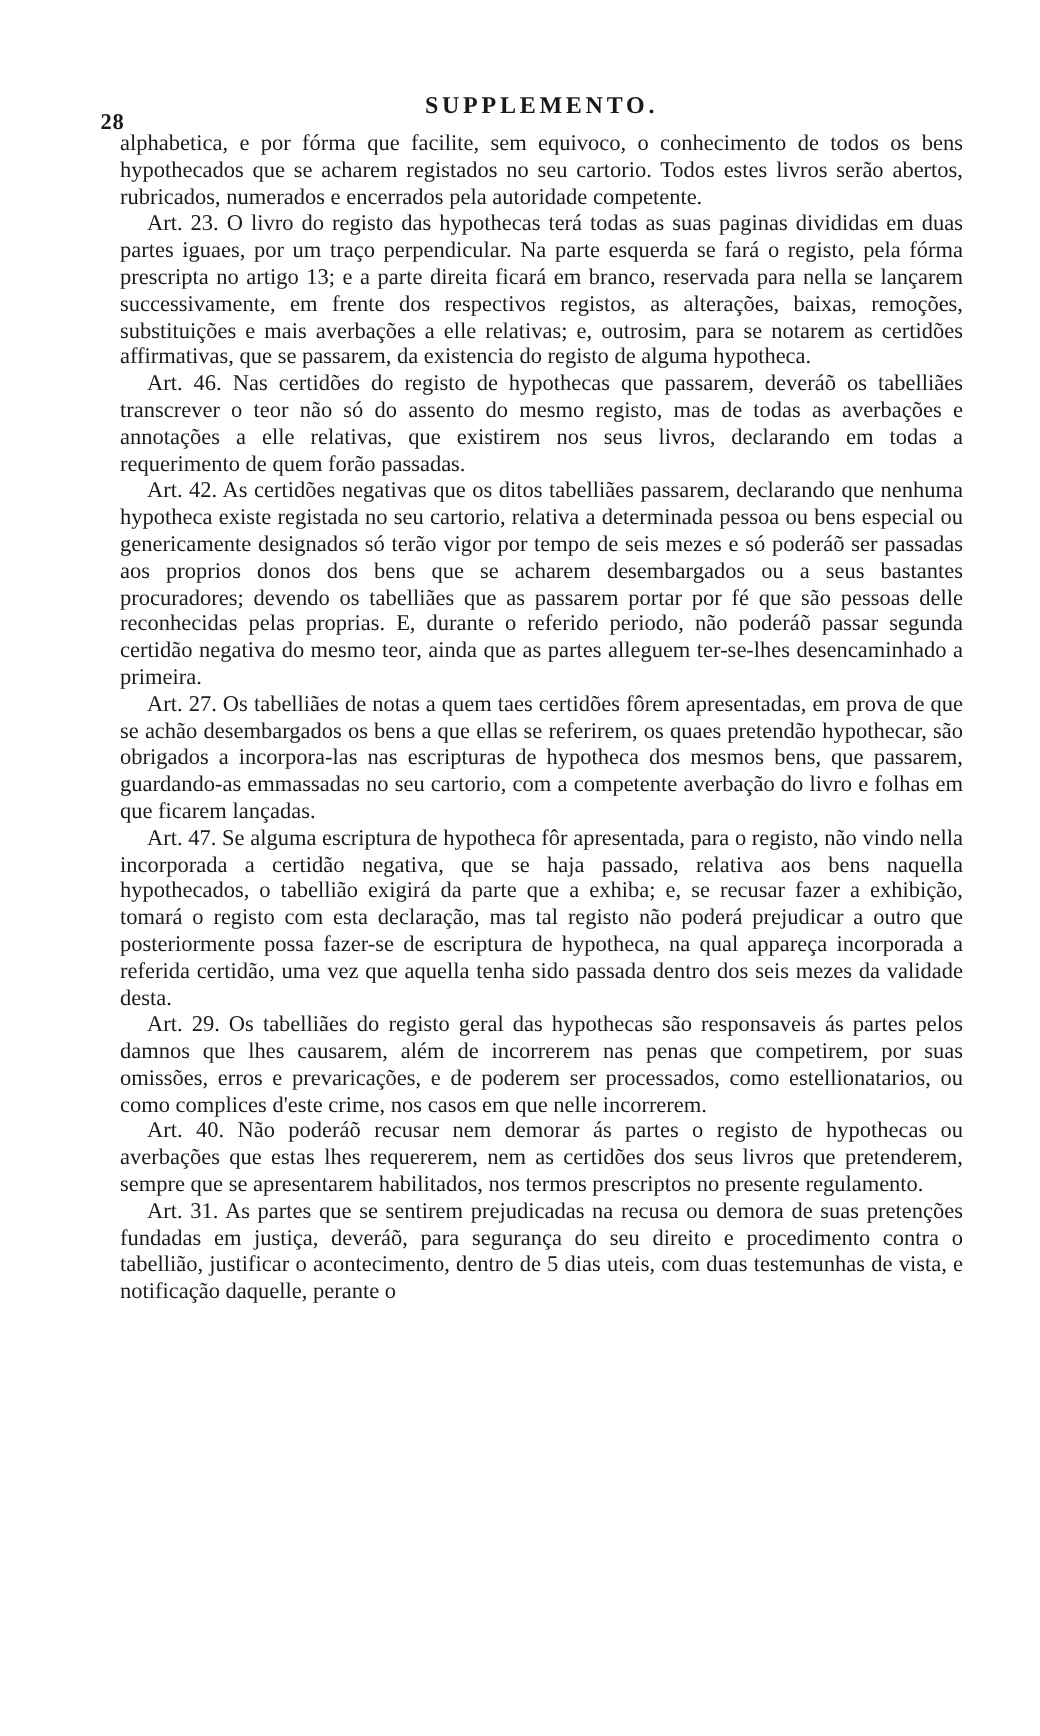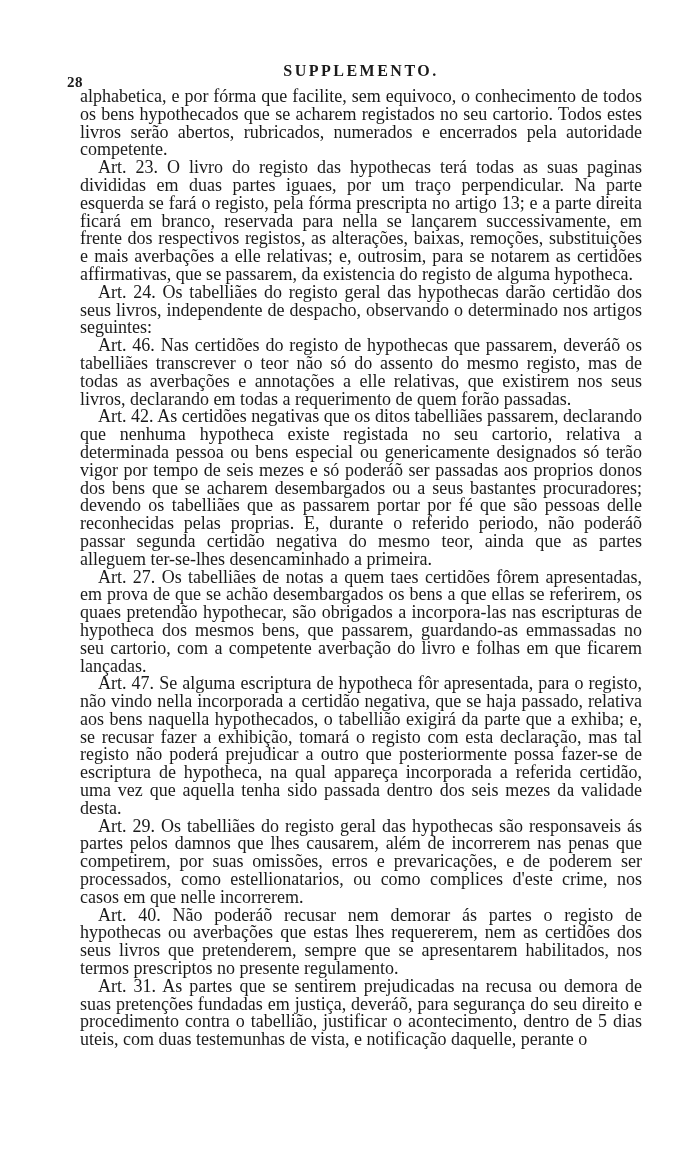--- a/index.html
+++ b/index.html
@@ -39,21 +39,21 @@
       left: 0;
       right: 0;
       top: 2px;
       text-align: center;
       font-size: 16px;
       font-weight: bold;
       letter-spacing: 2.5px;
       font-family: Liberation Serif, serif;
     }
     .body-text {
-      font-size: 18px;
+      font-size: 15px;
       line-height: 17.8px;
       text-align: justify;
       hyphens: none;
     }
     .para {
       margin: 0;
       text-indent: 0;
     }
     .para.article {
       text-indent: 18px;
@@ -73,24 +73,20 @@
 
   <div class="body-text">
     <p class="para">
       <span>alphabetica, e por fórma que facilite, sem equivoco, o conhecimento de todos os bens hypothecados que se acharem registados no seu cartorio. Todos estes livros serão abertos, rubricados, numerados e encerrados pela autoridade competente.</span>
     </p>
     <p class="para article">
       <span class="art-label">Art. 23.</span>
       <span>O livro do registo das hypothecas terá todas as suas paginas divididas em duas partes iguaes, por um traço perpendicular. Na parte esquerda se fará o registo, pela fórma prescripta no artigo 13; e a parte direita ficará em branco, reservada para nella se lançarem successivamente, em frente dos respectivos registos, as alterações, baixas, remoções, substituições e mais averbações a elle relativas; e, outrosim, para se notarem as certidões affirmativas, que se passarem, da existencia do registo de alguma hypotheca.</span>
     </p>
     <p class="para article">
-      <span class="art-label">Art. 24.</span>
-      <span>Os tabelliães do registo geral das hypothecas darão certidão dos seus livros, independente de despacho, observando o determinado nos artigos seguintes:</span>
-    </p>
-    <p class="para article">
       <span class="art-label">Art. 46.</span>
       <span>Nas certidões do registo de hypothecas que passarem, deveráõ os tabelliães transcrever o teor não só do assento do mesmo registo, mas de todas as averbações e annotações a elle relativas, que existirem nos seus livros, declarando em todas a requerimento de quem forão passadas.</span>
     </p>
     <p class="para article">
       <span class="art-label">Art. 42.</span>
       <span>As certidões negativas que os ditos tabelliães passarem, declarando que nenhuma hypotheca existe registada no seu cartorio, relativa a determinada pessoa ou bens especial ou genericamente designados só terão vigor por tempo de seis mezes e só poderáõ ser passadas aos proprios donos dos bens que se acharem desembargados ou a seus bastantes procuradores; devendo os tabelliães que as passarem portar por fé que são pessoas delle reconhecidas pelas proprias. E, durante o referido periodo, não poderáõ passar segunda certidão negativa do mesmo teor, ainda que as partes alleguem ter-se-lhes desencaminhado a primeira.</span>
     </p>
     <p class="para article">
       <span class="art-label">Art. 27.</span>
       <span>Os tabelliães de notas a quem taes certidões fôrem apresentadas, em prova de que se achão desembargados os bens a que ellas se referirem, os quaes pretendão hypothecar, são obrigados a incorpora-las nas escripturas de hypotheca dos mesmos bens, que passarem, guardando-as emmassadas no seu cartorio, com a competente averbação do livro e folhas em que ficarem lançadas.</span>

